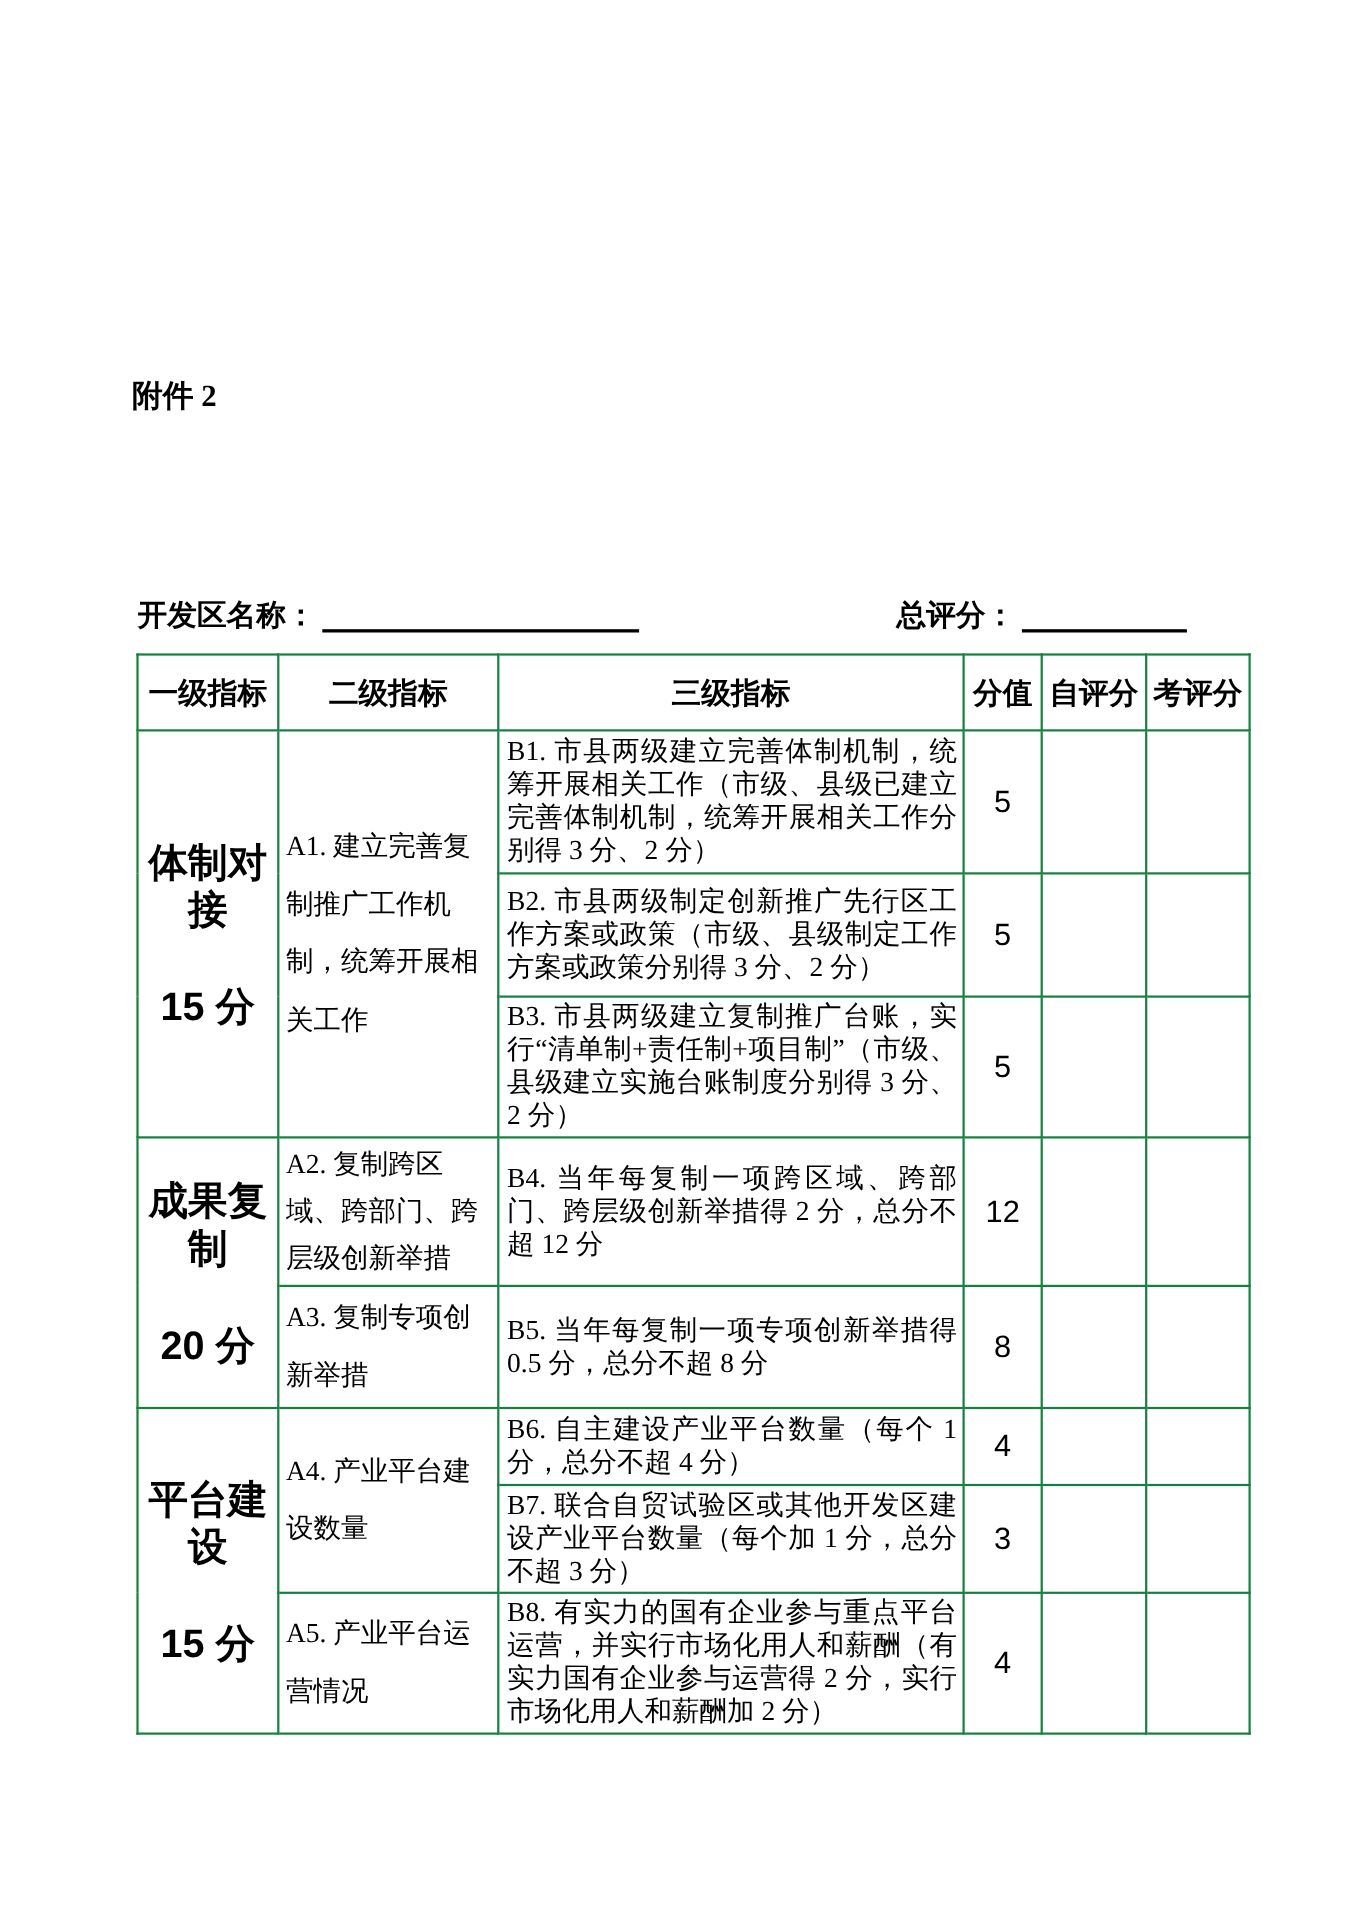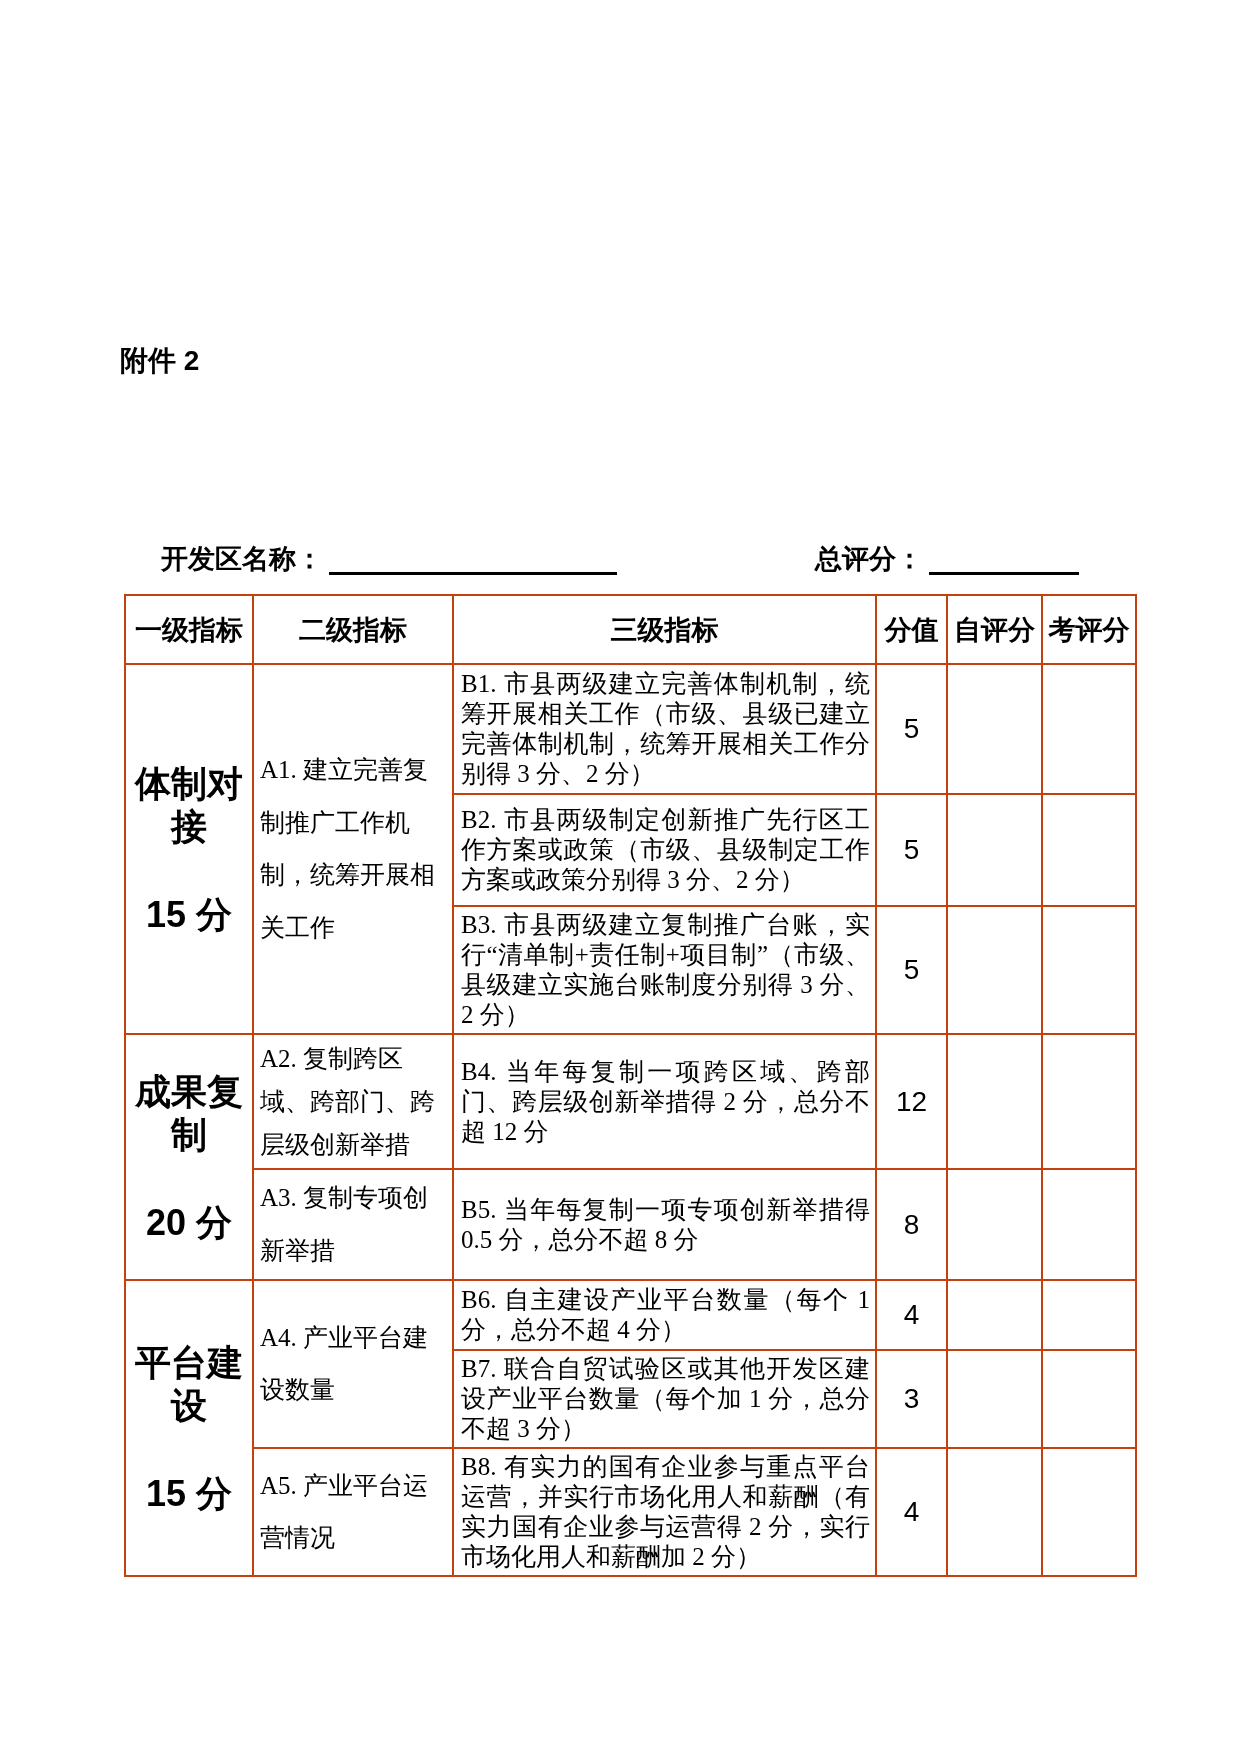--- a/index.html
+++ b/index.html
@@ -11,54 +11,54 @@
   }
   .page {
     position: relative;
     width: 1240px; height: 1754px;
     background: #ffffff;
     overflow: hidden;
   }
   
   .attachment {
     position: absolute; left: 120px; top: 346px;
-    font-family: Liberation Sans, sans-serif;
+    font-family: Liberation Serif, serif;
     font-weight: bold; font-size: 28px; line-height: 1.1;
   }
   
   .doc-title {
     position: absolute; left: 124px; top: 403px; width: 1011px;
     text-align: center;
     font-family: "Liberation Sans", sans-serif;
     font-weight: bold; font-size: 37px; line-height: 1.2;
     white-space: nowrap;
   }
   
   .fill-group { position: absolute; top: 541px; font-family: "Liberation Sans", sans-serif; font-weight: bold; font-size: 27px; white-space: nowrap; }
-  .fill-zone { left: 125px; margin-left: 36px; }
+  .fill-zone { left: 125px; }
   .fill-total { left: 815px; }
   .blank-line {
     display: inline-block;
     border-bottom: 3px solid #000;
     height: 1em;
     vertical-align: -7px;
     margin-left: 6px;
   }
   .blank-line.zone { width: 288px; }
   .blank-line.total { width: 150px; }
 
   
   table.eval {
     position: absolute; left: 124px; top: 594px;
     width: 1011px;
     border-collapse: collapse;
     table-layout: fixed;
   }
   table.eval th, table.eval td {
-    border: 2px solid #c2410c;
+    border: 2px solid #15803d;
     vertical-align: middle;
     overflow: hidden;
   }
   table.eval th {
     font-family: "Liberation Sans", sans-serif;
     font-weight: bold; font-size: 27px;
     text-align: center;
   }
   td.lvl1 {
     text-align: center;

